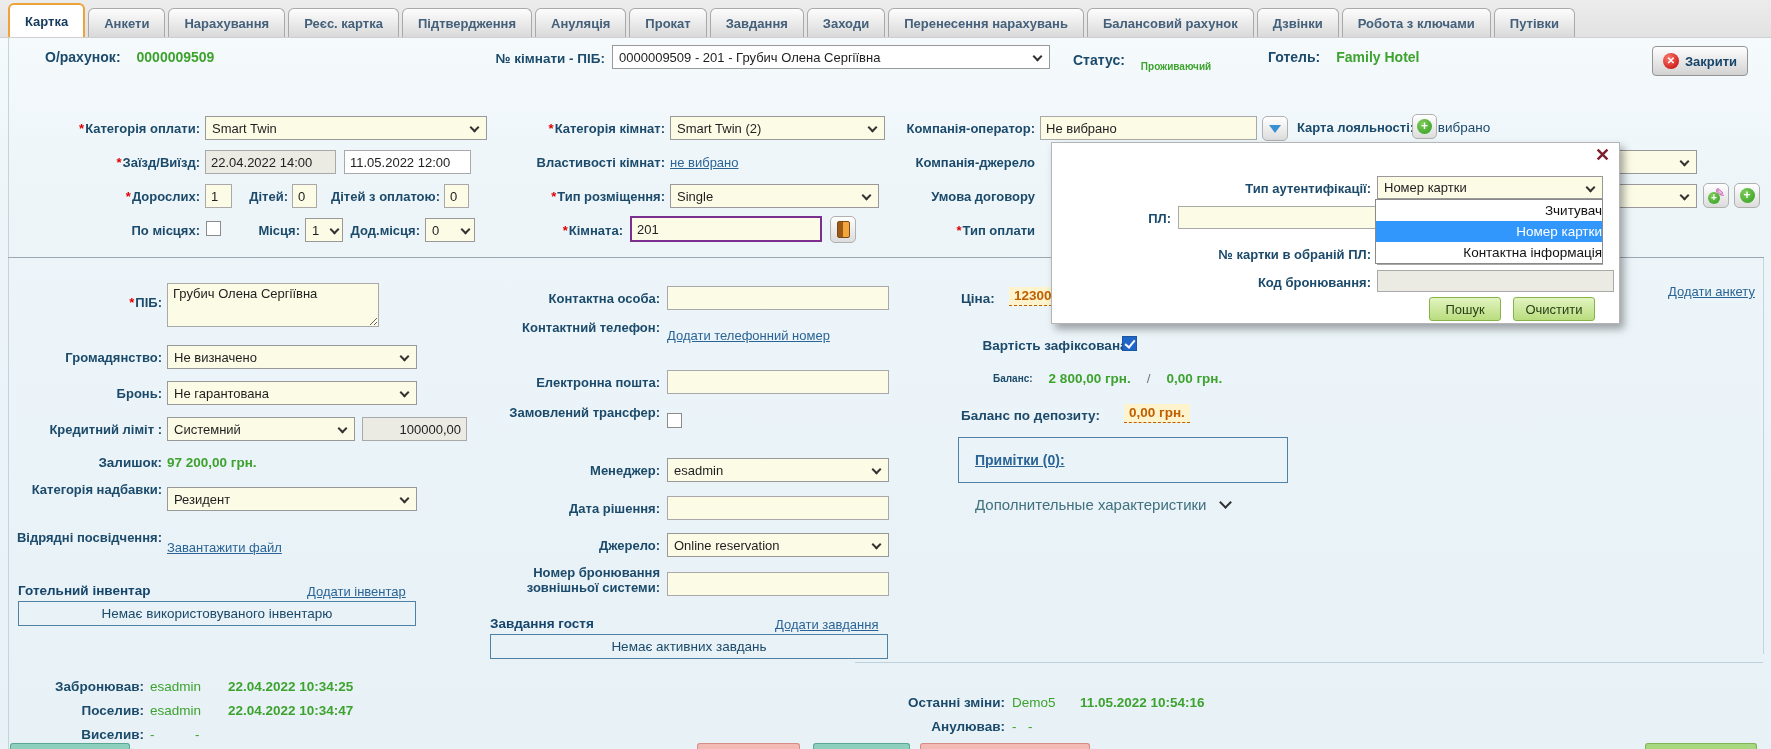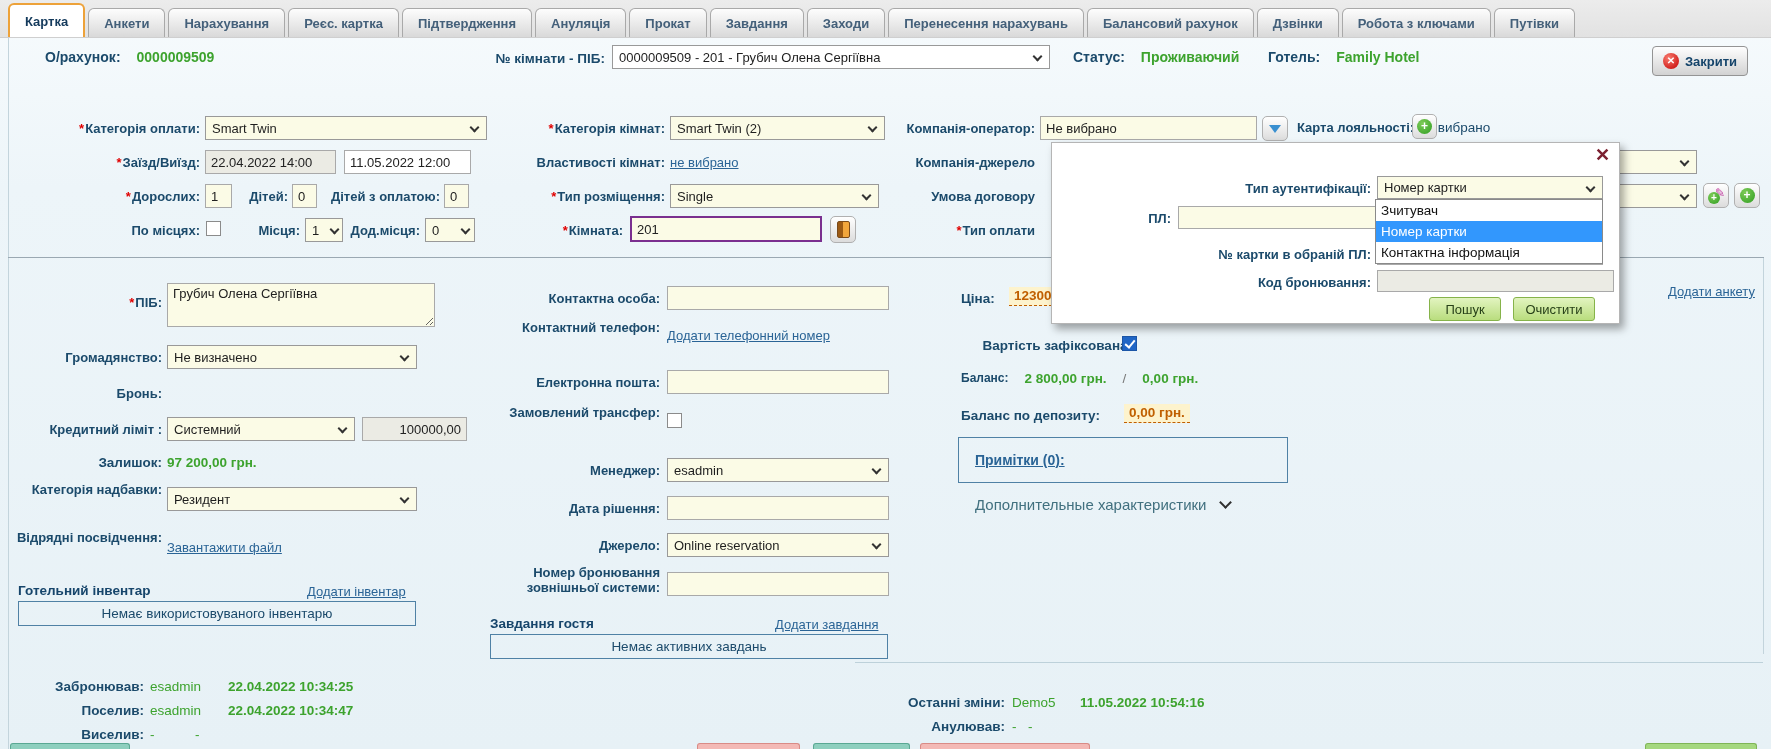--- a/index.html
+++ b/index.html
@@ -62,21 +62,21 @@
                color:#16456b; font-weight:bold; font-size:13px; cursor:pointer; }
   .redx { width:16px; height:16px; border-radius:50%; background:radial-gradient(circle at 35% 30%,#f87a6d,#c40000);
           color:#fff; font-size:10px; font-weight:bold; line-height:16px; text-align:center; }
 
   
   .popup { position:absolute; left:1051px; top:142px; width:569px; height:182px; background:#fff;
            border:1px solid #b5b5b5; box-shadow:4px 5px 8px rgba(0,0,0,.35); z-index:30; }
   .popup .lbl { color:#1b4a6b; }
   .pop-x { position:absolute; right:9px; top:3px; color:#7b2030; font-size:18px; font-weight:bold; cursor:pointer; line-height:18px; }
   .dropdown { position:absolute; left:1375px; top:199px; width:228px; background:#fff; border:1px solid #8a8a8a; z-index:40; }
-  .opt { height:21px; line-height:21px; padding-left:5px; font-size:13.5px; color:#111; cursor:pointer; }
+  .opt { height:21px; line-height:21px; padding-left:5px; font-size:13.5px; color:#111; cursor:pointer;text-align:right; }
   .opt.hl { background:#3297fd; color:#fff; }
   .btn-green { position:absolute; height:24px; background:linear-gradient(#e2f4c0,#b9dd7e);
                border:1px solid #86b34a; border-radius:3px; color:#274018; font-size:13px;
                display:flex; align-items:center; justify-content:center; cursor:pointer; }
 
   textarea.ta { position:absolute; background:#fbfbe6; border:1px solid #a9a9a9; font-family:inherit;
                 font-size:13px; color:#222; padding:2px 5px; resize:both; }
   .aud-lbl { position:absolute; color:#1b4a6b; font-weight:bold; font-size:13.5px; text-align:right; }
   .aud-val { position:absolute; color:#3da32e; font-size:13.5px; }
   .aud-date { position:absolute; color:#3da32e; font-weight:bold; font-size:13.5px; }
@@ -113,21 +113,21 @@
     <span class="lbl" style="position:static;font-size:14px;">О/рахунок:</span>
     <span class="vgreen" style="font-size:14px;">0000009509</span>
   </div>
   <div class="lbl" style="left:440px;top:51px;width:165px;font-size:13.5px;">№ кімнати - ПІБ:</div>
   <div class="sel white" style="left:612px;top:45px;width:438px;">
     <span>0000009509 - 201 - Грубич Олена Сергіївна</span>
     <span class="chev"></span>
   </div>
   <div class="rowflex" style="left:1073px;top:49px;font-size:14px;">
     <span class="lbl" style="position:static;font-size:14px;">Статус:</span>
-    <span class="vgreen" style="font-size:14px;">Проживаючий</span>
+    <span class="vgreen" style="font-size:10px;margin-top:12px;">Проживаючий</span>
   </div>
   <div class="rowflex" style="left:1268px;top:49px;font-size:14px;">
     <span class="lbl" style="position:static;font-size:14px;">Готель:</span>
     <span class="vgreen" style="font-size:14px;">Family Hotel</span>
   </div>
   <div class="btn-close">
     <span class="redx">✕</span>
     <span>Закрити</span>
   </div>
 
@@ -210,27 +210,31 @@
   </div>
   <div class="lbl" style="left:870px;top:223px;width:165px;"><span class="ast">*</span><span>Тип оплати</span></div>
   <div class="sel" style="left:1055px;top:218px;width:500px;z-index:1;">
     <span></span>
       <span class="chev"></span>
   </div>
 
   <div class="hline" style="left:8px;top:257px;width:1756px;"></div>
 
   <div class="lbl" style="left:10px;top:295px;width:152px;"><span class="ast">*</span><span>ПІБ:</span></div>
-  <textarea class="ta" style="left: 167px; top: 283px; width: 268px; height: 44px;">Грубич Олена Сергіївна</textarea>
+  <textarea class="ta" style="left: 167px; top: 283px; width: 212px; height: 44px;">Грубич Олена Сергіївна</textarea>
   <div class="lbl" style="left:10px;top:350px;width:152px;">Громадянство:</div>
   <div class="sel" style="left:167px;top:345px;width:250px;">
     <span>Не визначено</span>
       <span class="chev"></span>
   </div>
   <div class="lbl" style="left:10px;top:386px;width:152px;">Бронь:</div>
+  <div class="sel" style="left:167px;top:381px;width:250px;">
+    <span>Не гарантована</span>
+      <span class="chev"></span>
+  </div>
   <div class="lbl" style="left:10px;top:422px;width:152px;">Кредитний ліміт :</div>
   <div class="sel" style="left:167px;top:417px;width:188px;">
     <span>Системний</span>
       <span class="chev"></span>
   </div>
   <input class="inp gray" style="left: 362px; top: 417px; width: 105px; text-align: right;" value="100000,00">
   <div class="lbl" style="left:10px;top:455px;width:152px;font-size:13.5px;">Залишок:</div>
   <div class="vgreen" style="position:absolute;left:167px;top:455px;font-size:13.5px;">97 200,00 грн.</div>
   <div class="lbl" style="left:10px;top:482px;width:152px;">Категорія надбавки:</div>
   <div class="sel" style="left:167px;top:487px;width:250px;">
@@ -271,21 +275,21 @@
   <div class="lnk" style="left:775px;top:617px;">Додати завдання</div>
   <div class="box-frame" style="left:490px;top:634px;width:398px;height:25px;">
     <span>Немає активних завдань</span>
   </div>
 
   <div class="lbl" style="left:961px;top:291px;width:45px;font-size:13.5px;text-align:left;">Ціна:</div>
   <div class="hl-val" style="left:1009px;top:287px;">12300</div>
   <div class="lbl" style="left:961px;top:338px;width:188px;font-size:13.5px;text-align:center;">Вартість зафіксована</div>
   <div class="cb checked" style="left:1122px;top:336px;"></div>
   <div class="rowflex" style="left:961px;top:371px;">
-    <span class="lbl" style="position:static;font-size:12px;">Баланс:</span>
+    <span class="lbl" style="position:static;font-size:10px;margin-left:32px;">Баланс:</span>
     <span class="vgreen" style="font-size:13.5px;">2 800,00 грн.</span>
     <span style="color:#777;">/</span>
     <span class="vgreen" style="font-size:13.5px;">0,00 грн.</span>
   </div>
   <div class="lbl" style="left:961px;top:408px;width:158px;font-size:13.5px;text-align:left;">Баланс по депозиту:</div>
   <div class="hl-val" style="left:1124px;top:404px;">0,00 грн.</div>
   <div class="box-frame" style="left:958px;top:437px;width:330px;height:46px;justify-content:flex-start;padding-left:16px;">
     <span class="lnk" style="position:static;font-weight:bold;font-size:14px;">Примітки (0):</span>
   </div>
   <div style="position:absolute;left:975px;top:496px;color:#41707f;font-size:15px;cursor:pointer;">

